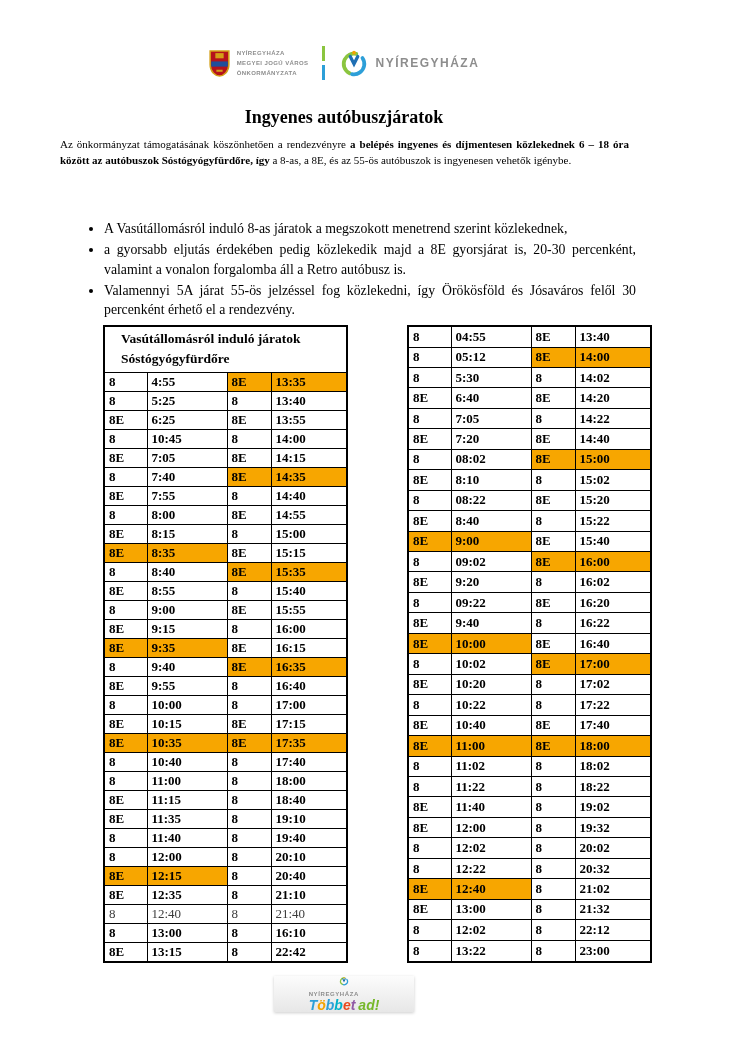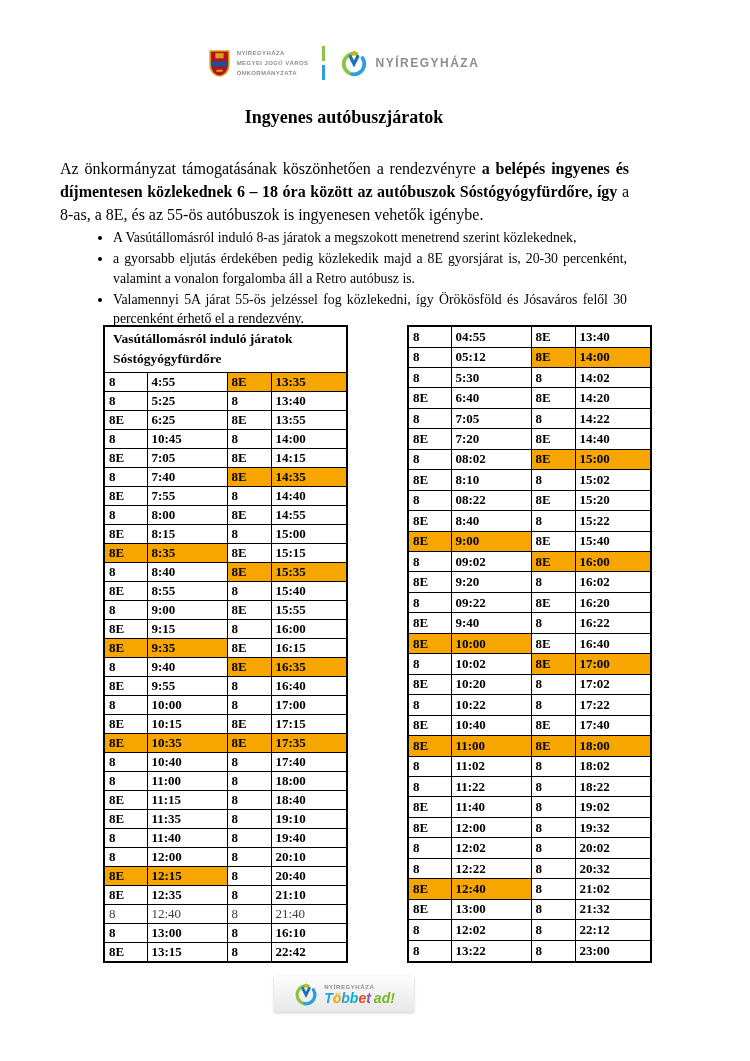--- a/index.html
+++ b/index.html
@@ -16,42 +16,42 @@
   .logo-divider span{display:block;width:3px;height:15px;}
   .seg-green{background:#8bc53f;}
   .seg-blue{background:#2d9fd8;}
   .brand-logo{display:flex;align-items:center;gap:6px;}
   .brand-label{font-family:"Liberation Sans",sans-serif;font-size:12px;font-weight:bold;
                color:#8d8d8d;letter-spacing:1.5px;}
 
   
   .doc-title{position:absolute;top:107px;left:0;width:100%;text-align:center;
              font-size:18px;font-weight:bold;}
-  .intro{position:absolute;top:141px;left:60px;right:59px;font-size:16px;
+  .intro{position:absolute;top:126px;left:60px;right:59px;font-size:11px;
          line-height:1.44;text-align:justify;}
   .bullets{position:absolute;top:219px;left:86px;right:52px;}
-  .bullets ul{margin:9px;padding-left:18px;}
+  .bullets ul{margin:0;padding-left:18px;}
   .bullets li{font-size:13.8px;line-height:1.44;text-align:justify;margin-bottom:1px;}
 
   
   .tables{position:absolute;top:325px;left:103px;display:flex;gap:59px;}
   table.timetable{border-collapse:collapse;border:2px solid #000;table-layout:fixed;}
   table.timetable td.tbl-head{font-weight:bold;font-size:13.5px;line-height:1.5;
-        padding:2px 8px;border:1px solid #000;}
+        padding:2px 16px;border:1px solid #000;}
   table.timetable td{border:1px solid #000;font-weight:bold;font-size:13px;
         height:18px;padding:0 0 0 4px;vertical-align:middle;}
   .col-r1{width:43px;} .col-t1{width:80px;} .col-r2{width:44px;} .col-t2{width:76px;}
   td.hl{background:#F7A600;}
   tr.light td{font-weight:normal;color:#3c3c3c;}
 
   
   .footer-badge{position:absolute;top:976px;left:50%;transform:translateX(-50%);
         width:140px;height:36px;background:linear-gradient(#fcfcfc,#e7e7e7);
         box-shadow:0 1px 3px rgba(0,0,0,.2);display:flex;align-items:center;
-        justify-content:center;gap:5px;}
+        justify-content:center;gap:5px;flex-direction:column;}
   .footer-text{display:flex;flex-direction:column;line-height:1;}
   .footer-brand{font-family:"Liberation Sans",sans-serif;font-size:6px;font-weight:bold;
         color:#8d8d8d;letter-spacing:.6px;margin-bottom:1px;}
   .footer-slogan{font-family:"Liberation Sans",sans-serif;font-size:14px;font-weight:bold;
         font-style:italic;}
   .footer-slogan .w2{margin-left:3px;}
 </style>
 </head>
 <body>
 

